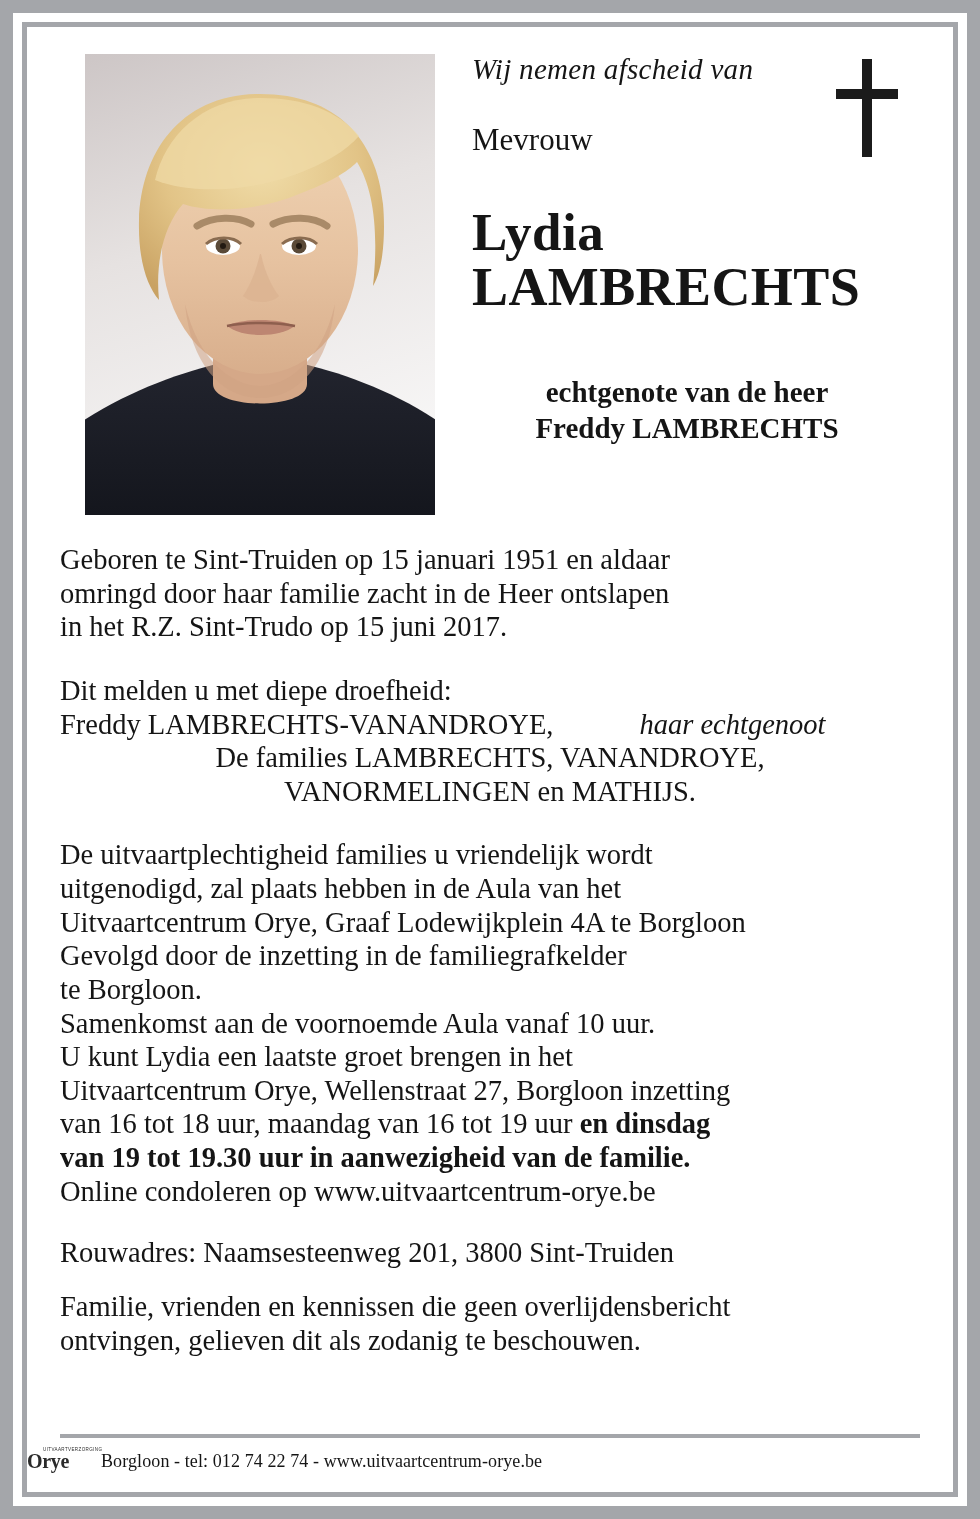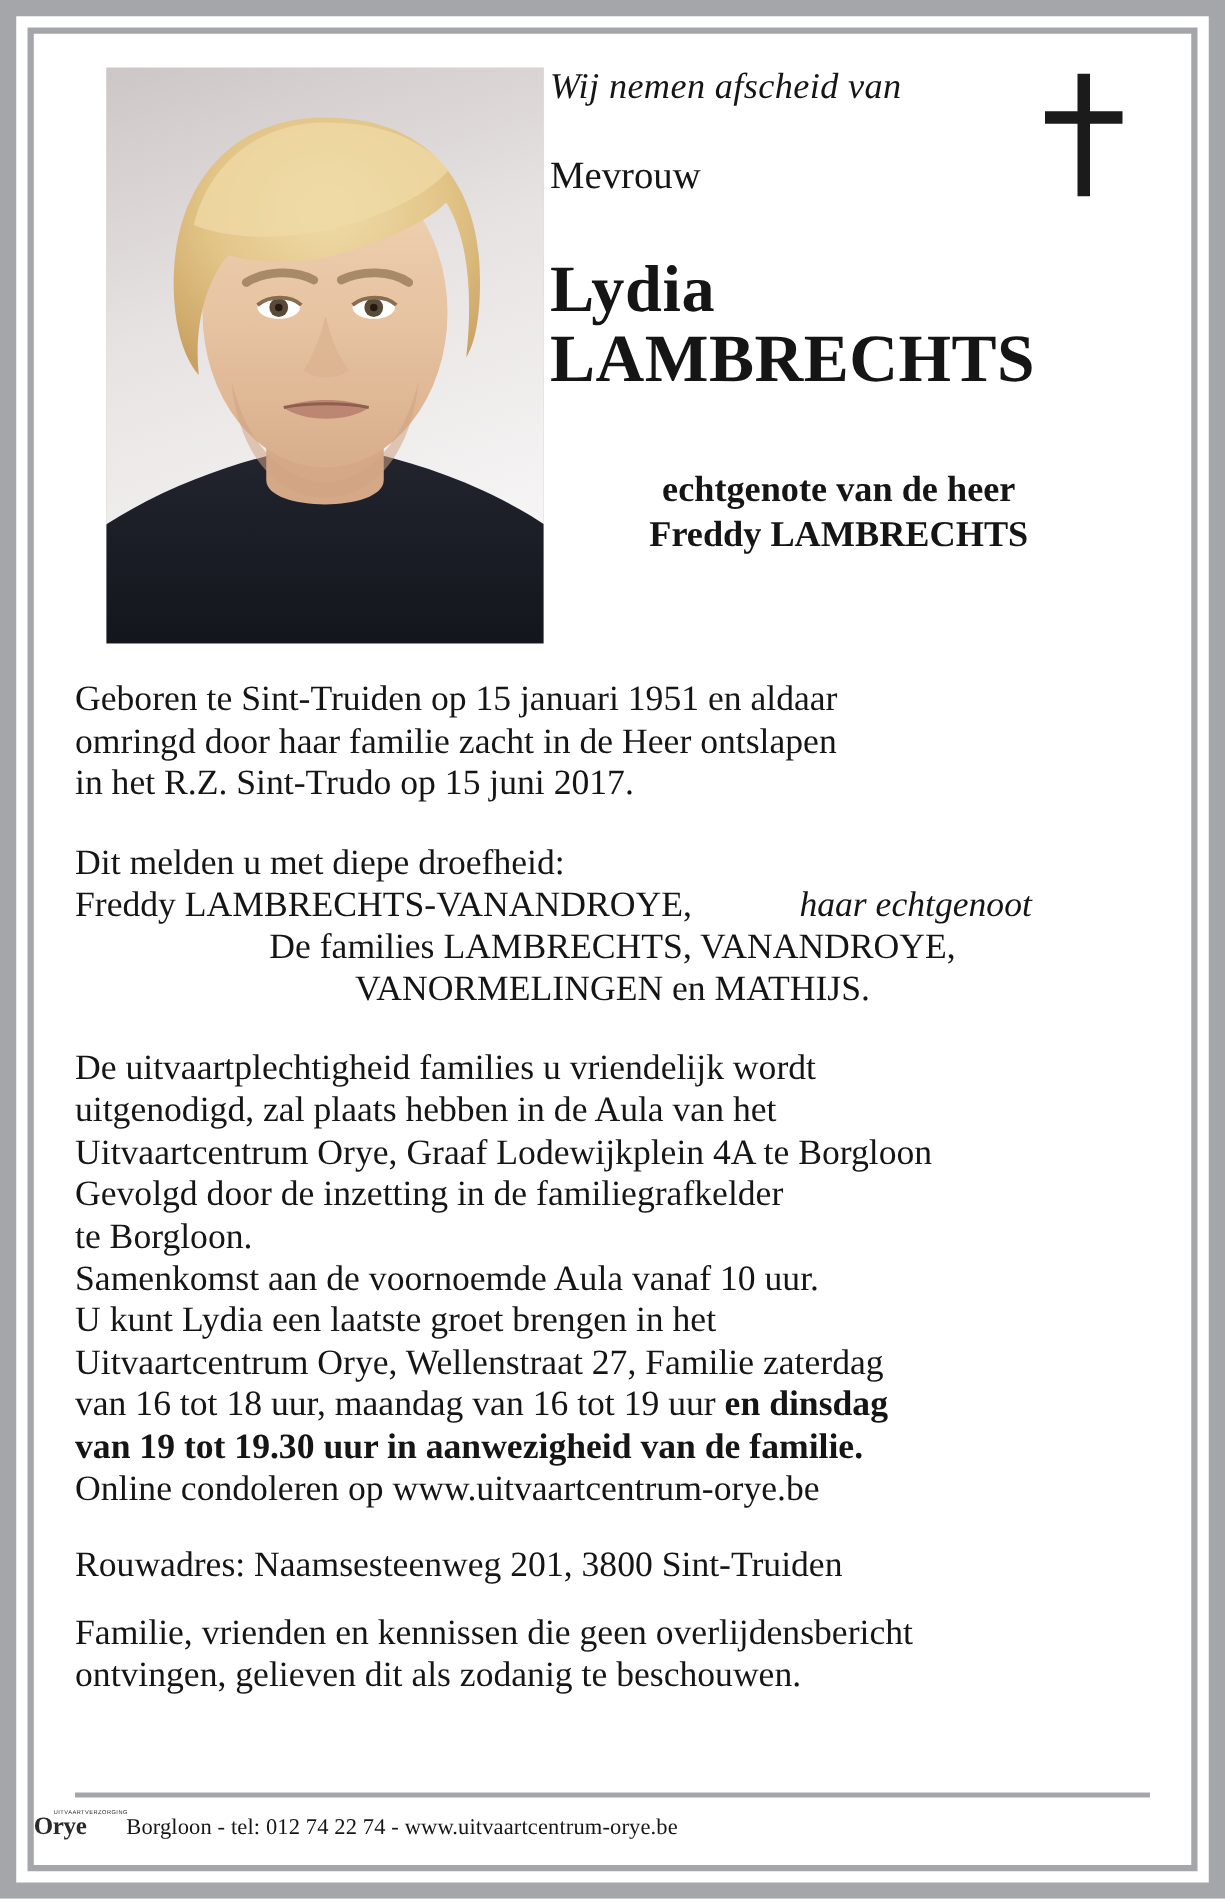--- a/index.html
+++ b/index.html
@@ -80,21 +80,21 @@
     position: absolute;
     left: 0;
     top: 30px;
     width: 62px;
     height: 10px;
     background: #1b1b1b;
   }
 
   .name-col {
     position: absolute;
-    left: 380px;
+    left: 412px;
     right: 0;
     top: 0;
     text-align: left;
   }
   .lead-italic {
     font-style: italic;
     font-size: 29px;
     line-height: 1.1;
     margin-top: 27px;
     letter-spacing: .3px;
@@ -295,21 +295,21 @@
       </div>
 
       <div class="para p-ceremony">
         <div>De uitvaartplechtigheid families u vriendelijk wordt</div>
         <div>uitgenodigd, zal plaats hebben in de Aula van het</div>
         <div>Uitvaartcentrum Orye, Graaf Lodewijkplein 4A te Borgloon</div>
         <div>Gevolgd door de inzetting in de familiegrafkelder</div>
         <div>te Borgloon.</div>
         <div>Samenkomst aan de voornoemde Aula vanaf 10 uur.</div>
         <div>U kunt Lydia een laatste groet brengen in het</div>
-        <div>Uitvaartcentrum Orye, Wellenstraat 27, Familie zaterdag</div>
+        <div>Uitvaartcentrum Orye, Wellenstraat 27, Borgloon inzetting</div>
         <div><span>van 16 tot 18 uur, maandag van 16 tot 19 uur </span><span class="b">en dinsdag</span></div>
         <div class="b">van 19 tot 19.30 uur in aanwezigheid van de familie.</div>
         <div>Online condoleren op www.uitvaartcentrum-orye.be</div>
       </div>
 
       <div class="para p-address">Rouwadres: Naamsesteenweg 201, 3800 Sint-Truiden</div>
 
       <div class="para p-note">
         <div>Familie, vrienden en kennissen die geen overlijdensbericht</div>
         <div>ontvingen, gelieven dit als zodanig te beschouwen.</div>

